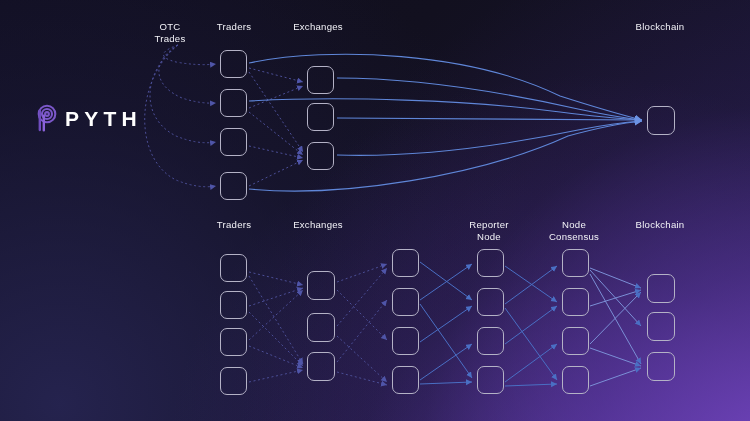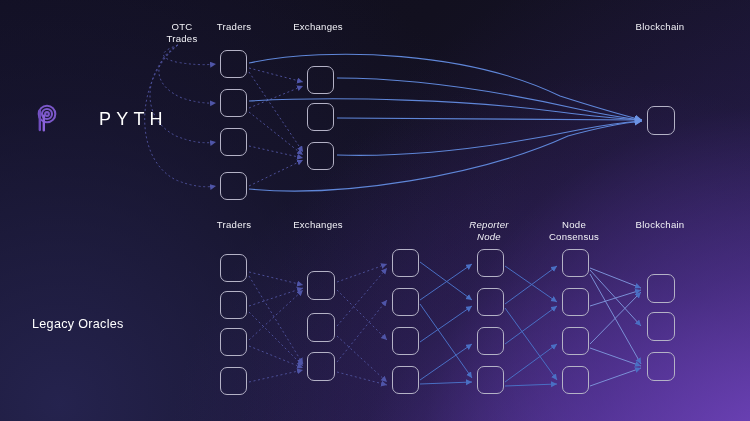--- a/index.html
+++ b/index.html
@@ -21,21 +21,21 @@
     position:absolute;color:#f2f2f7;font-size:9.6px;line-height:11.6px;
     letter-spacing:.25px;text-align:center;white-space:pre-line;
     transform:translateX(-50%);
   }
   .section-name{
     position:absolute;color:#ffffff;font-size:12.6px;letter-spacing:.3px;
     white-space:nowrap;
   }
   #brand{position:absolute;left:34px;top:104px;display:flex;align-items:center;gap:7px;}
   #brand .word{
-    color:#ffffff;font-size:18px;letter-spacing:5.2px;font-weight:400;margin-left:34px;
+    color:#ffffff;font-size:21px;letter-spacing:5.2px;font-weight:700;
   }
   .node{position:absolute;border:1px solid #b4b2c6;border-radius:7px;box-sizing:border-box;background:transparent;}
 </style>
 </head>
 <body>
 
 <div id="stage">
 
   <svg id="vec" viewBox="0 0 750 421">
     <defs>
@@ -129,31 +129,30 @@
         <circle cx="13" cy="10" r="8.3"></circle>
         <circle cx="13" cy="10" r="5"></circle>
         <circle cx="13" cy="10" r="1.9"></circle>
       </g>
       <rect x="4.6" y="5.2" width="2.4" height="22" rx="1.1" fill="#6f4dbe"></rect>
       <rect x="8.6" y="10.5" width="2.4" height="17" rx="1.1" fill="#8a63d8"></rect>
     </svg>
     <span class="word">PYTH</span>
   </div>
 
-  <div class="section-name" style="left:32px;top:317px;">Legacy Oracles</div>
 
-  <div class="lbl" style="left:182px;top:21px;text-align:center;">OTC
+  <div class="lbl" style="left:170px;top:21px;text-align:center;">OTC
 Trades</div>
   <div class="lbl" style="left:234px;top:21px;">Traders</div>
   <div class="lbl" style="left:318px;top:21px;">Exchanges</div>
   <div class="lbl" style="left:660px;top:21px;">Blockchain</div>
 
   <div class="lbl" style="left:234px;top:219px;">Traders</div>
   <div class="lbl" style="left:318px;top:219px;">Exchanges</div>
-  <div class="lbl" style="left:489px;top:219px;font-style:italic;">Reporter
+  <div class="lbl" style="left:489px;top:219px;">Reporter
 Node</div>
   <div class="lbl" style="left:574px;top:219px;">Node
 Consensus</div>
   <div class="lbl" style="left:660px;top:219px;">Blockchain</div>
 
   <div class="node" style="left:220px;top:50px;width:27px;height:28px;"></div>
   <div class="node" style="left:220px;top:89px;width:27px;height:28px;"></div>
   <div class="node" style="left:220px;top:128px;width:27px;height:28px;"></div>
   <div class="node" style="left:220px;top:172px;width:27px;height:28px;"></div>
 

